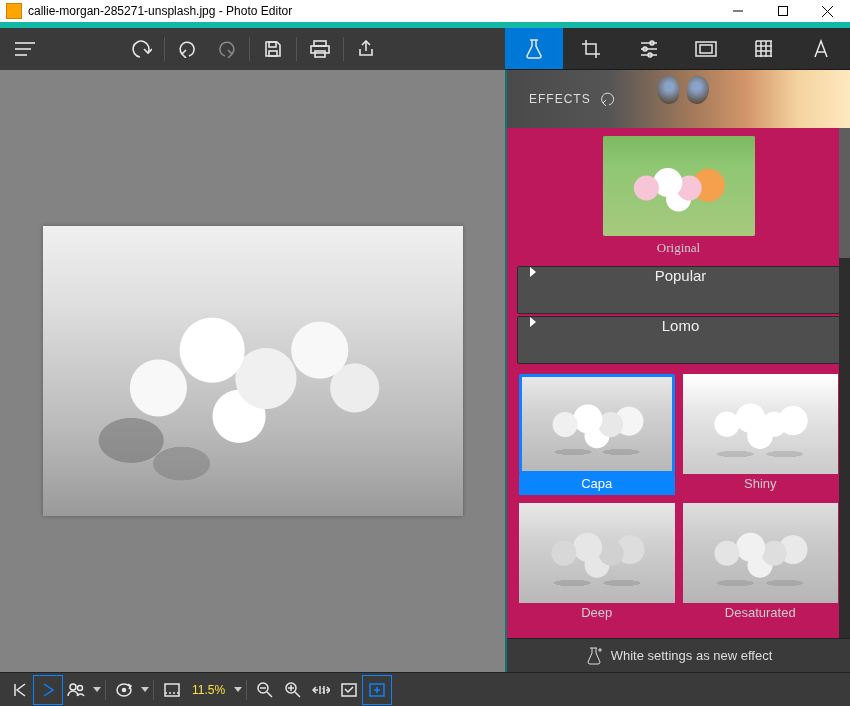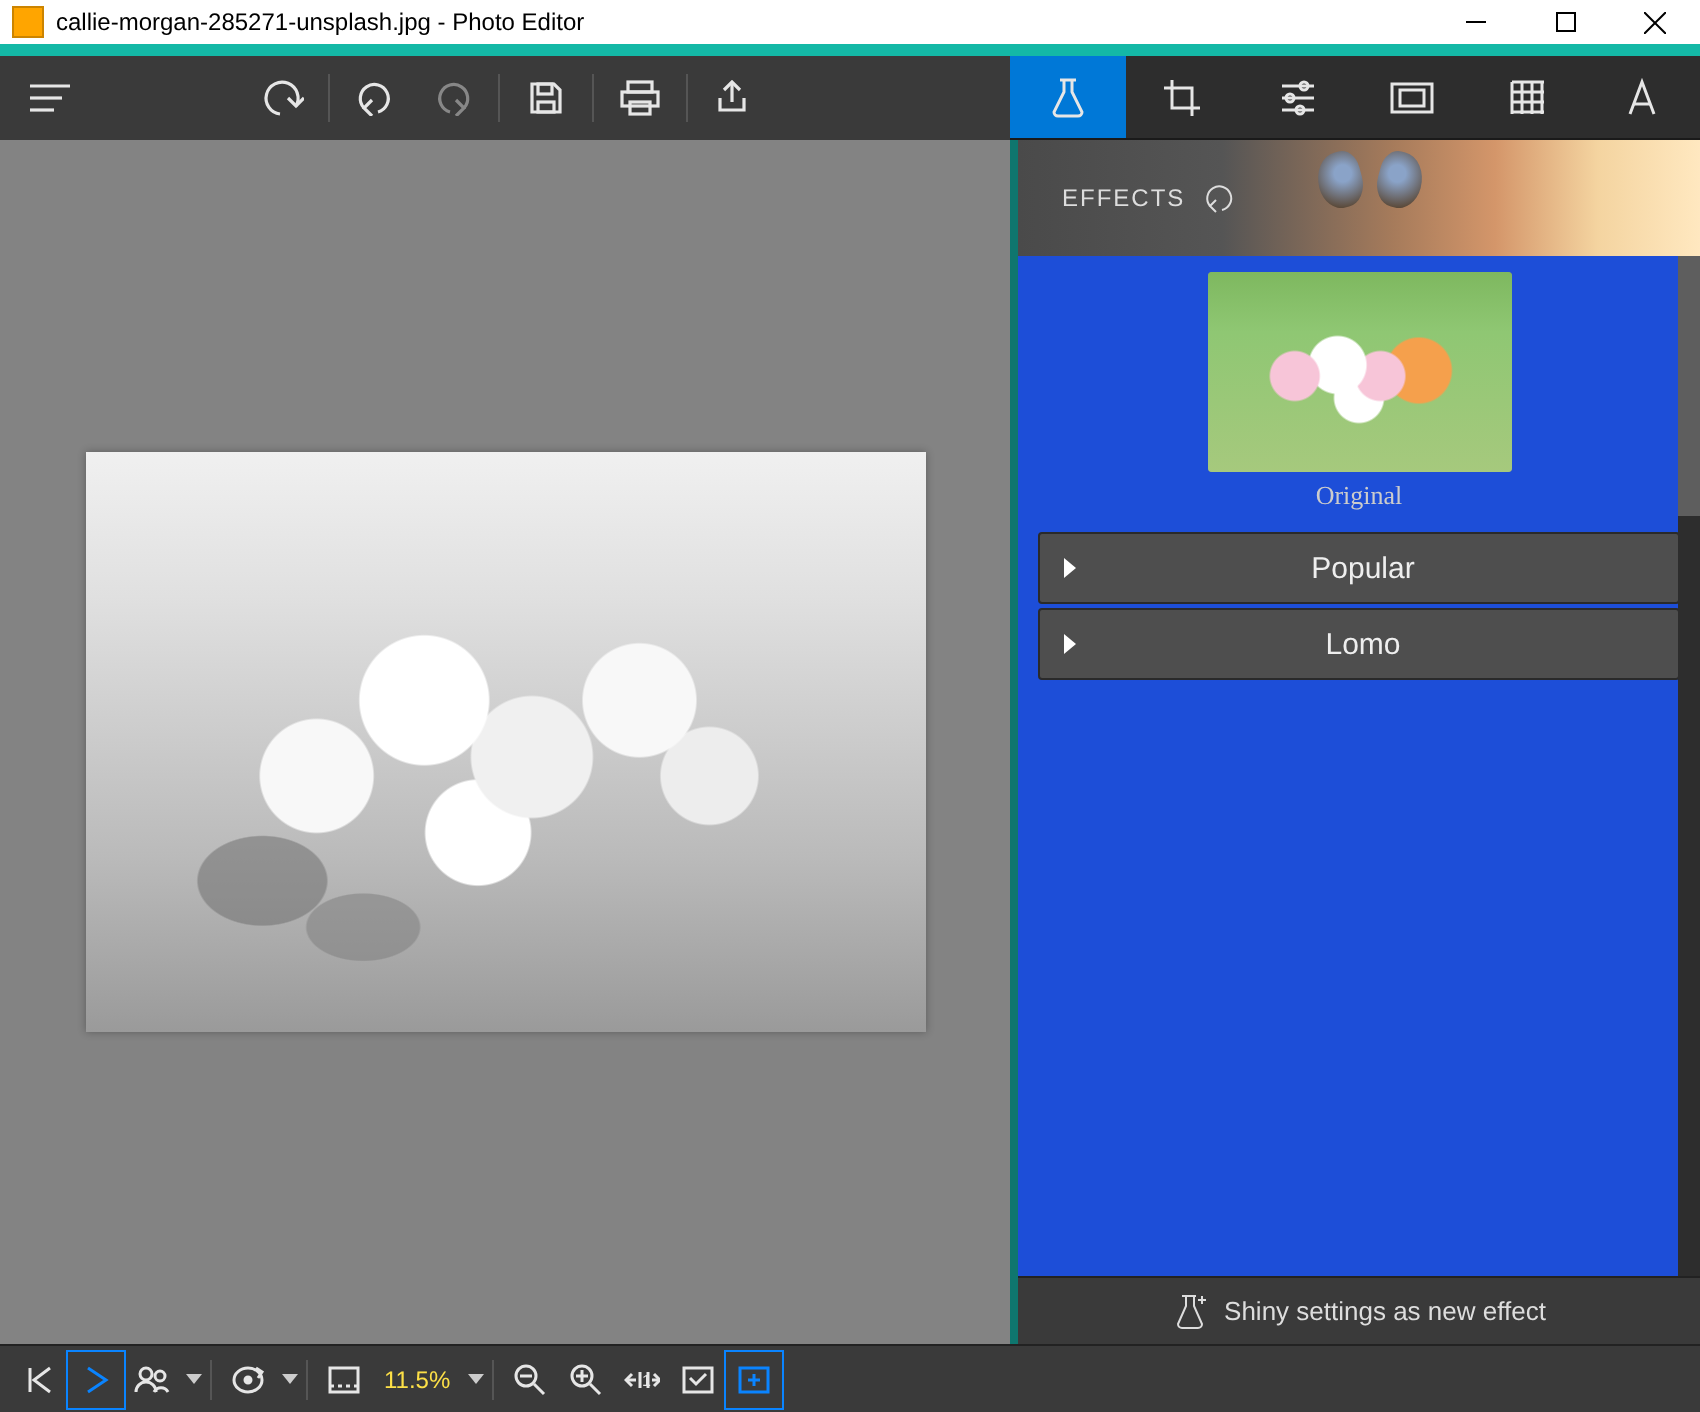--- a/index.html
+++ b/index.html
@@ -23,38 +23,38 @@
 .side-tab { flex: 1; display: flex; align-items: center; justify-content: center; color: #ccc; cursor: default; }
 .side-tab.active { background: #0078d7; }
 .side-tab svg { stroke: #e6e6e6; fill: none; stroke-width: 1.5; }
 
 
 .body { flex: 1; display: flex; overflow: hidden; }
 .canvas-area { flex: 1; background: #838383; position: relative; display: flex; align-items: center; justify-content: center; }
 .canvas-img { width: 420px; height: 290px; background: #dcdcdc; box-shadow: 0 0 4px rgba(0,0,0,0.3); }
 
 
-.right-panel { width: 345px; background: #1d4ed8; display: flex; flex-direction: column; border-left: 4px solid #0f766e; }
+.right-panel { width: 345px; background: #be185d; display: flex; flex-direction: column; border-left: 2px solid #0f766e; }
 .panel-header { height: 58px; position: relative; background: linear-gradient(90deg, #4a4a4a 0%, #555 30%, #a67b5b 55%, #d4966a 70%, #f4d4a0 85%, #ffe8c0 100%); display: flex; align-items: center; padding-left: 22px; overflow: hidden; }
 .panel-header .label { color: #ddd; font-size: 12px; letter-spacing: 1px; margin-right: 8px; }
 .panel-header svg { stroke: #ddd; fill: none; }
 .butterfly { position: absolute; left: 150px; top: 6px; width: 52px; height: 40px; }
 .butterfly::before, .butterfly::after { content: ''; position: absolute; width: 22px; height: 28px; background: radial-gradient(circle at 60% 40%, #8aa3c8 20%, #5b4a3a 80%); border-radius: 60% 40% 50% 50%; }
 .butterfly::before { left: 0; transform: rotate(-15deg); }
 .butterfly::after { right: 0; transform: rotate(15deg) scaleX(-1); }
 
 .panel-scroll { flex: 1; overflow-y: hidden; position: relative; }
 .panel-scroll-inner { padding: 8px 10px; }
 .scrollbar-track { position: absolute; right: 0; top: 0; bottom: 0; width: 11px; background: #2d2d2d; }
 .scrollbar-thumb { position: absolute; right: 0; top: 0; width: 11px; height: 130px; background: #5e5e5e; }
 
 .thumb-original { width: 152px; height: 100px; background: #888; margin: 0 auto 4px; border-radius: 2px; overflow: hidden; position: relative; }
 .thumb-label { text-align: center; color: #ccc; font-size: 13px; margin-bottom: 10px; font-family: Liberation Serif, serif; }
 
-.accordion { height: 36px; background: #4e4e4e; border: 1px solid #2a2a2a; border-radius: 2px; display: flex; align-items: center; padding-left: 12px; margin-bottom: 2px; cursor: default; }
+.accordion { height: 48px; background: #4e4e4e; border: 1px solid #2a2a2a; border-radius: 2px; display: flex; padding-left: 12px; margin-bottom: 2px; cursor: default; }
 .accordion .arrow { width: 0; height: 0; border-top: 5px solid transparent; border-bottom: 5px solid transparent; border-left: 6px solid #fff; margin-right: 10px; }
 .accordion.open .arrow { border-left: 5px solid transparent; border-right: 5px solid transparent; border-top: 6px solid #fff; border-bottom: none; margin-right: 9px; }
 .accordion .acc-title { flex: 1; text-align: center; color: #eee; font-size: 15px; margin-right: 24px; }
 
 .grid { display: grid; grid-template-columns: 1fr 1fr; gap: 8px; padding: 8px 2px; }
 .effect-tile { }
 .effect-thumb { width: 100%; height: 100px; background: #c8c8c8; border-radius: 2px; }
 .effect-tile.selected .effect-thumb { border: 3px solid #0a84ff; }
 .effect-tile.selected .effect-name { background: #0a84ff; color: #fff; }
 .effect-name { text-align: center; color: #ccc; font-size: 13px; padding: 2px 0 4px; }
@@ -253,31 +253,58 @@
 
         <div class="accordion">
           <div class="arrow"></div>
           <div class="acc-title">Popular</div>
         </div>
         <div class="accordion">
           <div class="arrow"></div>
           <div class="acc-title">Lomo</div>
         </div>
 
+        <div class="grid">
+          <div class="effect-tile selected">
+            <div class="effect-thumb">
+                <div class="flowers-bw"></div>
+              </div>
+            <div class="effect-name">Capa</div>
+          </div>
+          <div class="effect-tile">
+            <div class="effect-thumb">
+                <div class="flowers-bw" style="filter:brightness(1.1)"></div>
+              </div>
+            <div class="effect-name">Shiny</div>
+          </div>
+          <div class="effect-tile">
+            <div class="effect-thumb">
+                <div class="flowers-bw dark"></div>
+              </div>
+            <div class="effect-name">Deep</div>
+          </div>
+          <div class="effect-tile">
+            <div class="effect-thumb">
+                <div class="flowers-bw desat"></div>
+              </div>
+            <div class="effect-name">Desaturated</div>
+          </div>
+
+        </div>
       </div>
     </div>
 
     <div class="save-bar">
       <svg width="18" height="20">
           <path d="M7 2 v5 l-4 9 a2 2 0 0 0 2 2 h8 a2 2 0 0 0 2 -2 l-4 -9 v-5"></path>
           <line x1="5" y1="2" x2="12" y2="2"></line>
           <line x1="13" y1="4" x2="17" y2="4"></line>
           <line x1="15" y1="2" x2="15" y2="6"></line>
         </svg>
-      <span>Shiny settings as new effect</span>
+      <span>White settings as new effect</span>
     </div>
   </div>
 </div>
 
 <div style="display:flex">
 <div class="statusbar" style="flex:1">
   <div class="sb-btn">
     <svg width="14" height="14">
           <line x1="2" y1="1" x2="2" y2="13"></line>
           <polyline points="12,1 4,7 12,13"></polyline>

